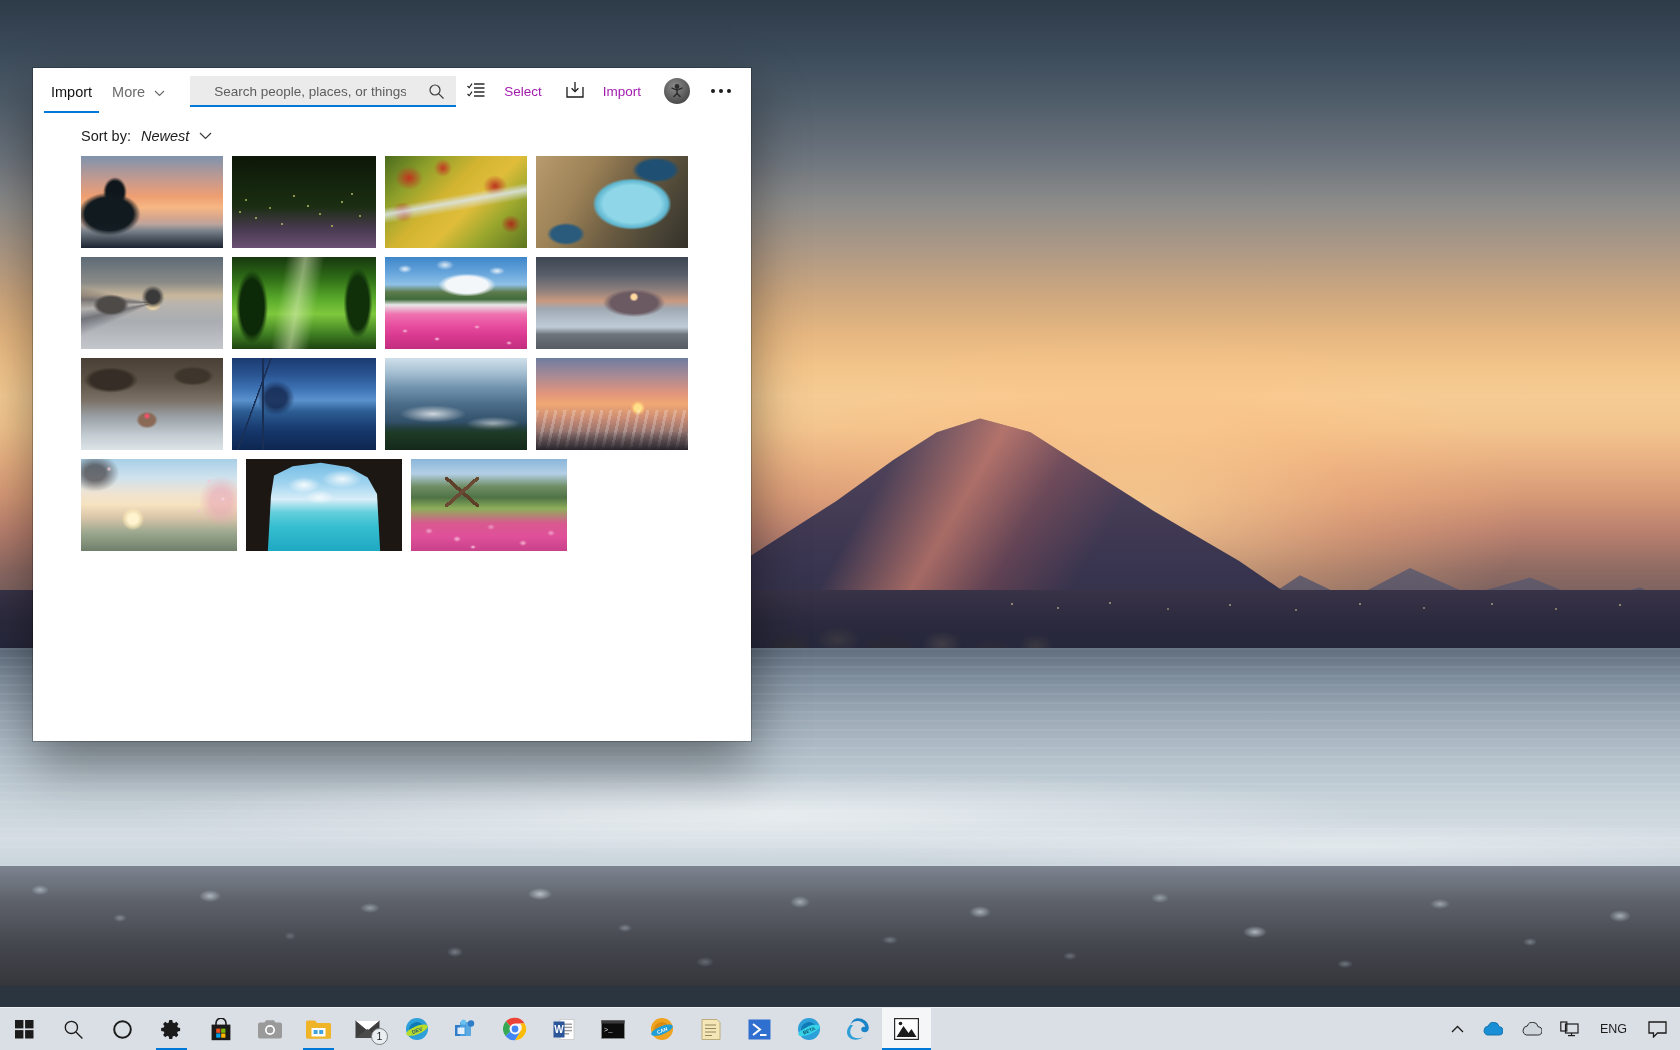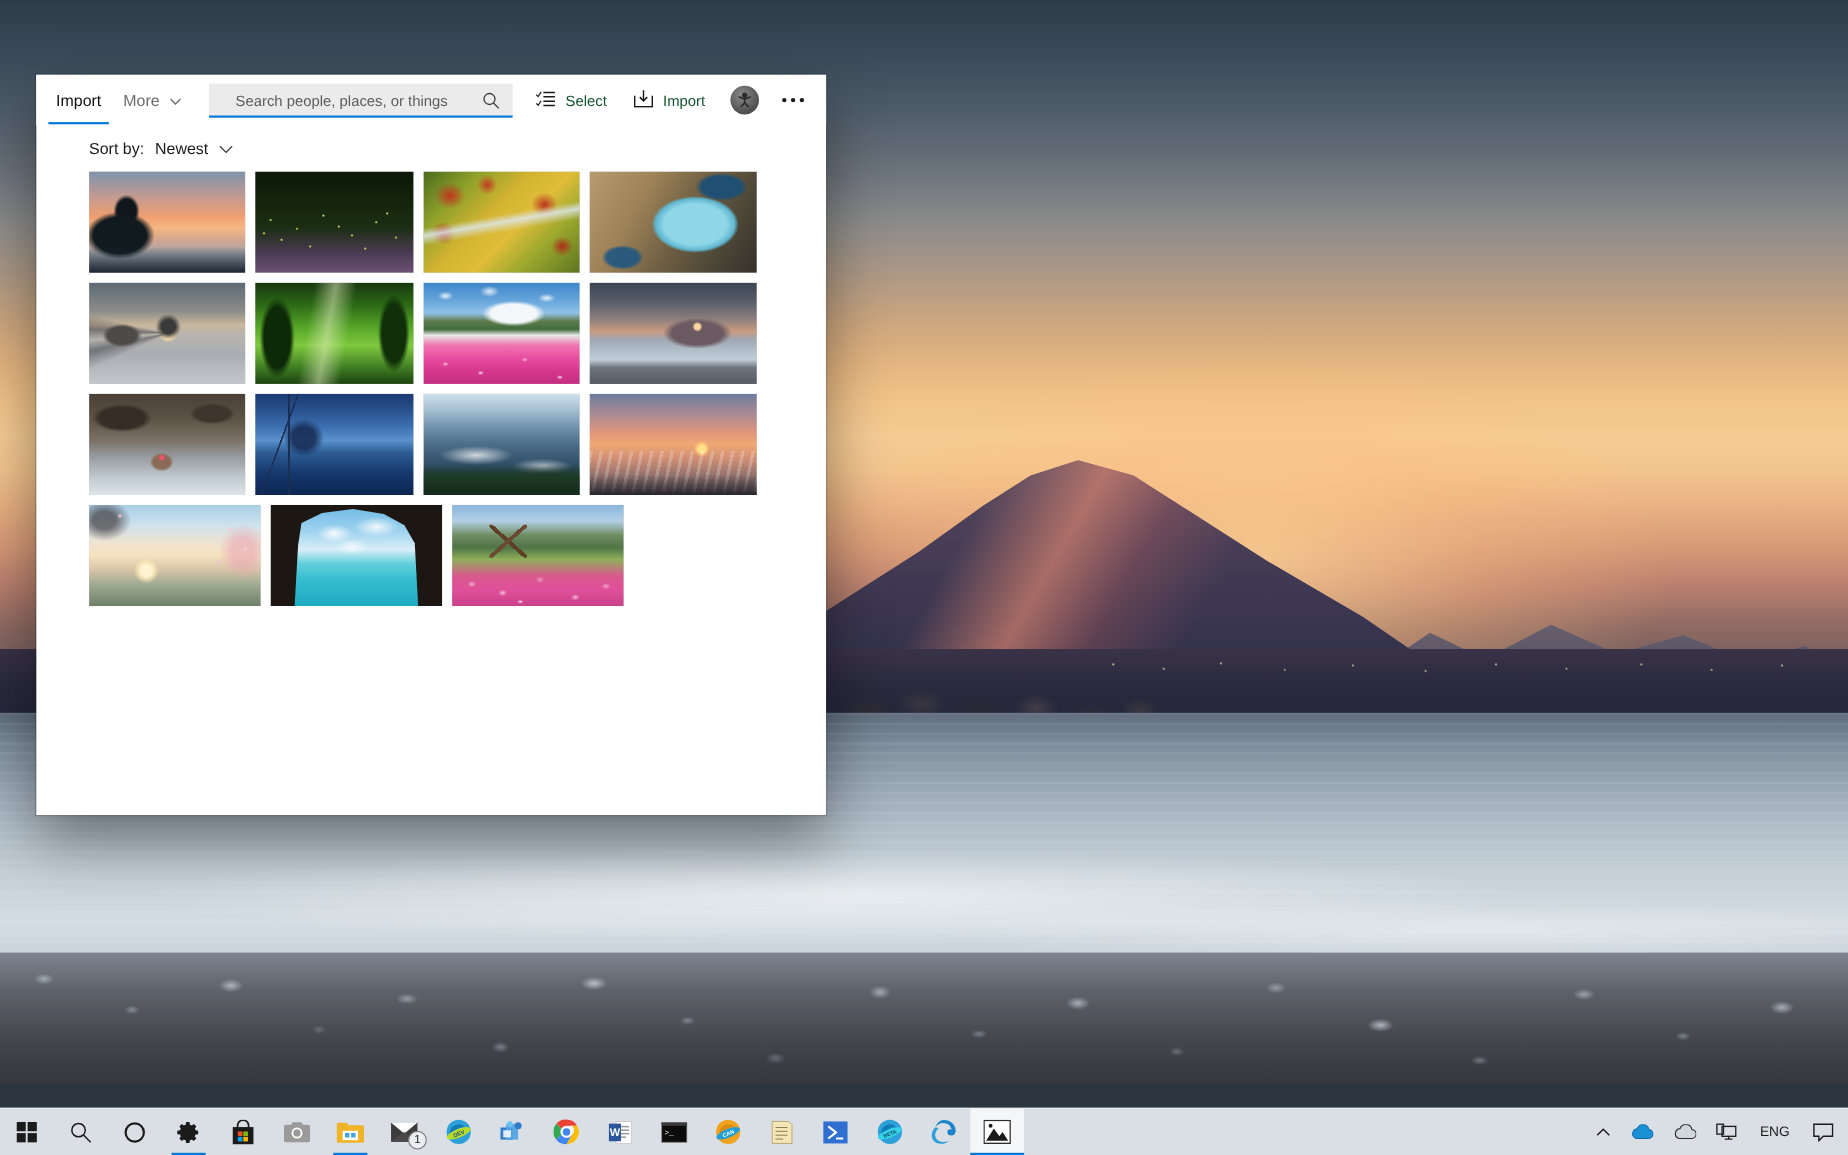--- a/index.html
+++ b/index.html
@@ -173,39 +173,39 @@
     border:0; outline:0; background:transparent; flex:1;
     font-family:"Liberation Sans", sans-serif; font-size:13.5px; color:#333;
     padding:0 10px 0 24px;
   }
   .searchbox input::placeholder { color:#5d5d5d; }
   .searchbox .mag { width:40px; display:flex; align-items:center; justify-content:center; }
   .search-underline { position:absolute; left:0; right:0; bottom:0; height:2px; background:#0078d7; }
 
   .cmd-actions { margin-left:auto; display:flex; align-items:center; padding-right:10px; gap:2px; }
   .cmd-btn {
-    display:flex; align-items:center; gap:9px; padding:7px 11px;
-    font-size:13.5px; color:#14532d; cursor:pointer;
+    display:flex; align-items:center; gap:19px; padding:7px 11px;
+    font-size:13.5px; color:#a21caf; cursor:pointer;
   }
   .avatar {
     width:26px; height:26px; border-radius:50%; margin:0 9px 0 10px;
     background:radial-gradient(circle at 42% 34%, #8d8d8d, #4e4e4e 70%);
     position:relative; overflow:hidden; cursor:pointer; flex:0 0 auto;
   }
   .avatar .fig {
     position:absolute; left:50%; top:46%; transform:translate(-50%,-50%);
     width:17px; height:15px;
   }
   .dots { padding:6px 10px; cursor:pointer; display:flex; gap:4px; align-items:center; }
   .dots i { width:4px; height:4px; border-radius:50%; background:#1b1b1b; display:block; }
 
   
   .sortrow { display:flex; align-items:center; padding:14px 12px 12px 48px; gap:10px; }
   .sort-label { font-size:14.5px; color:#1b1b1b; }
-  .sort-value { font-size:14.5px; color:#1b1b1b; cursor:pointer; }
+  .sort-value { font-size:14.5px; color:#1b1b1b; cursor:pointer;font-style:italic; }
   .sort-chev { cursor:pointer; display:flex; align-items:center; }
 
   
   .grid-area { padding:0 0 0 48px; }
   .photo-row { display:flex; gap:9px; margin-bottom:9px; }
   .photo {
     height:92px; overflow:hidden; position:relative; cursor:pointer;
     background:#ccc; flex:0 0 auto;
   }
   .photo .layer { position:absolute; inset:0; }

